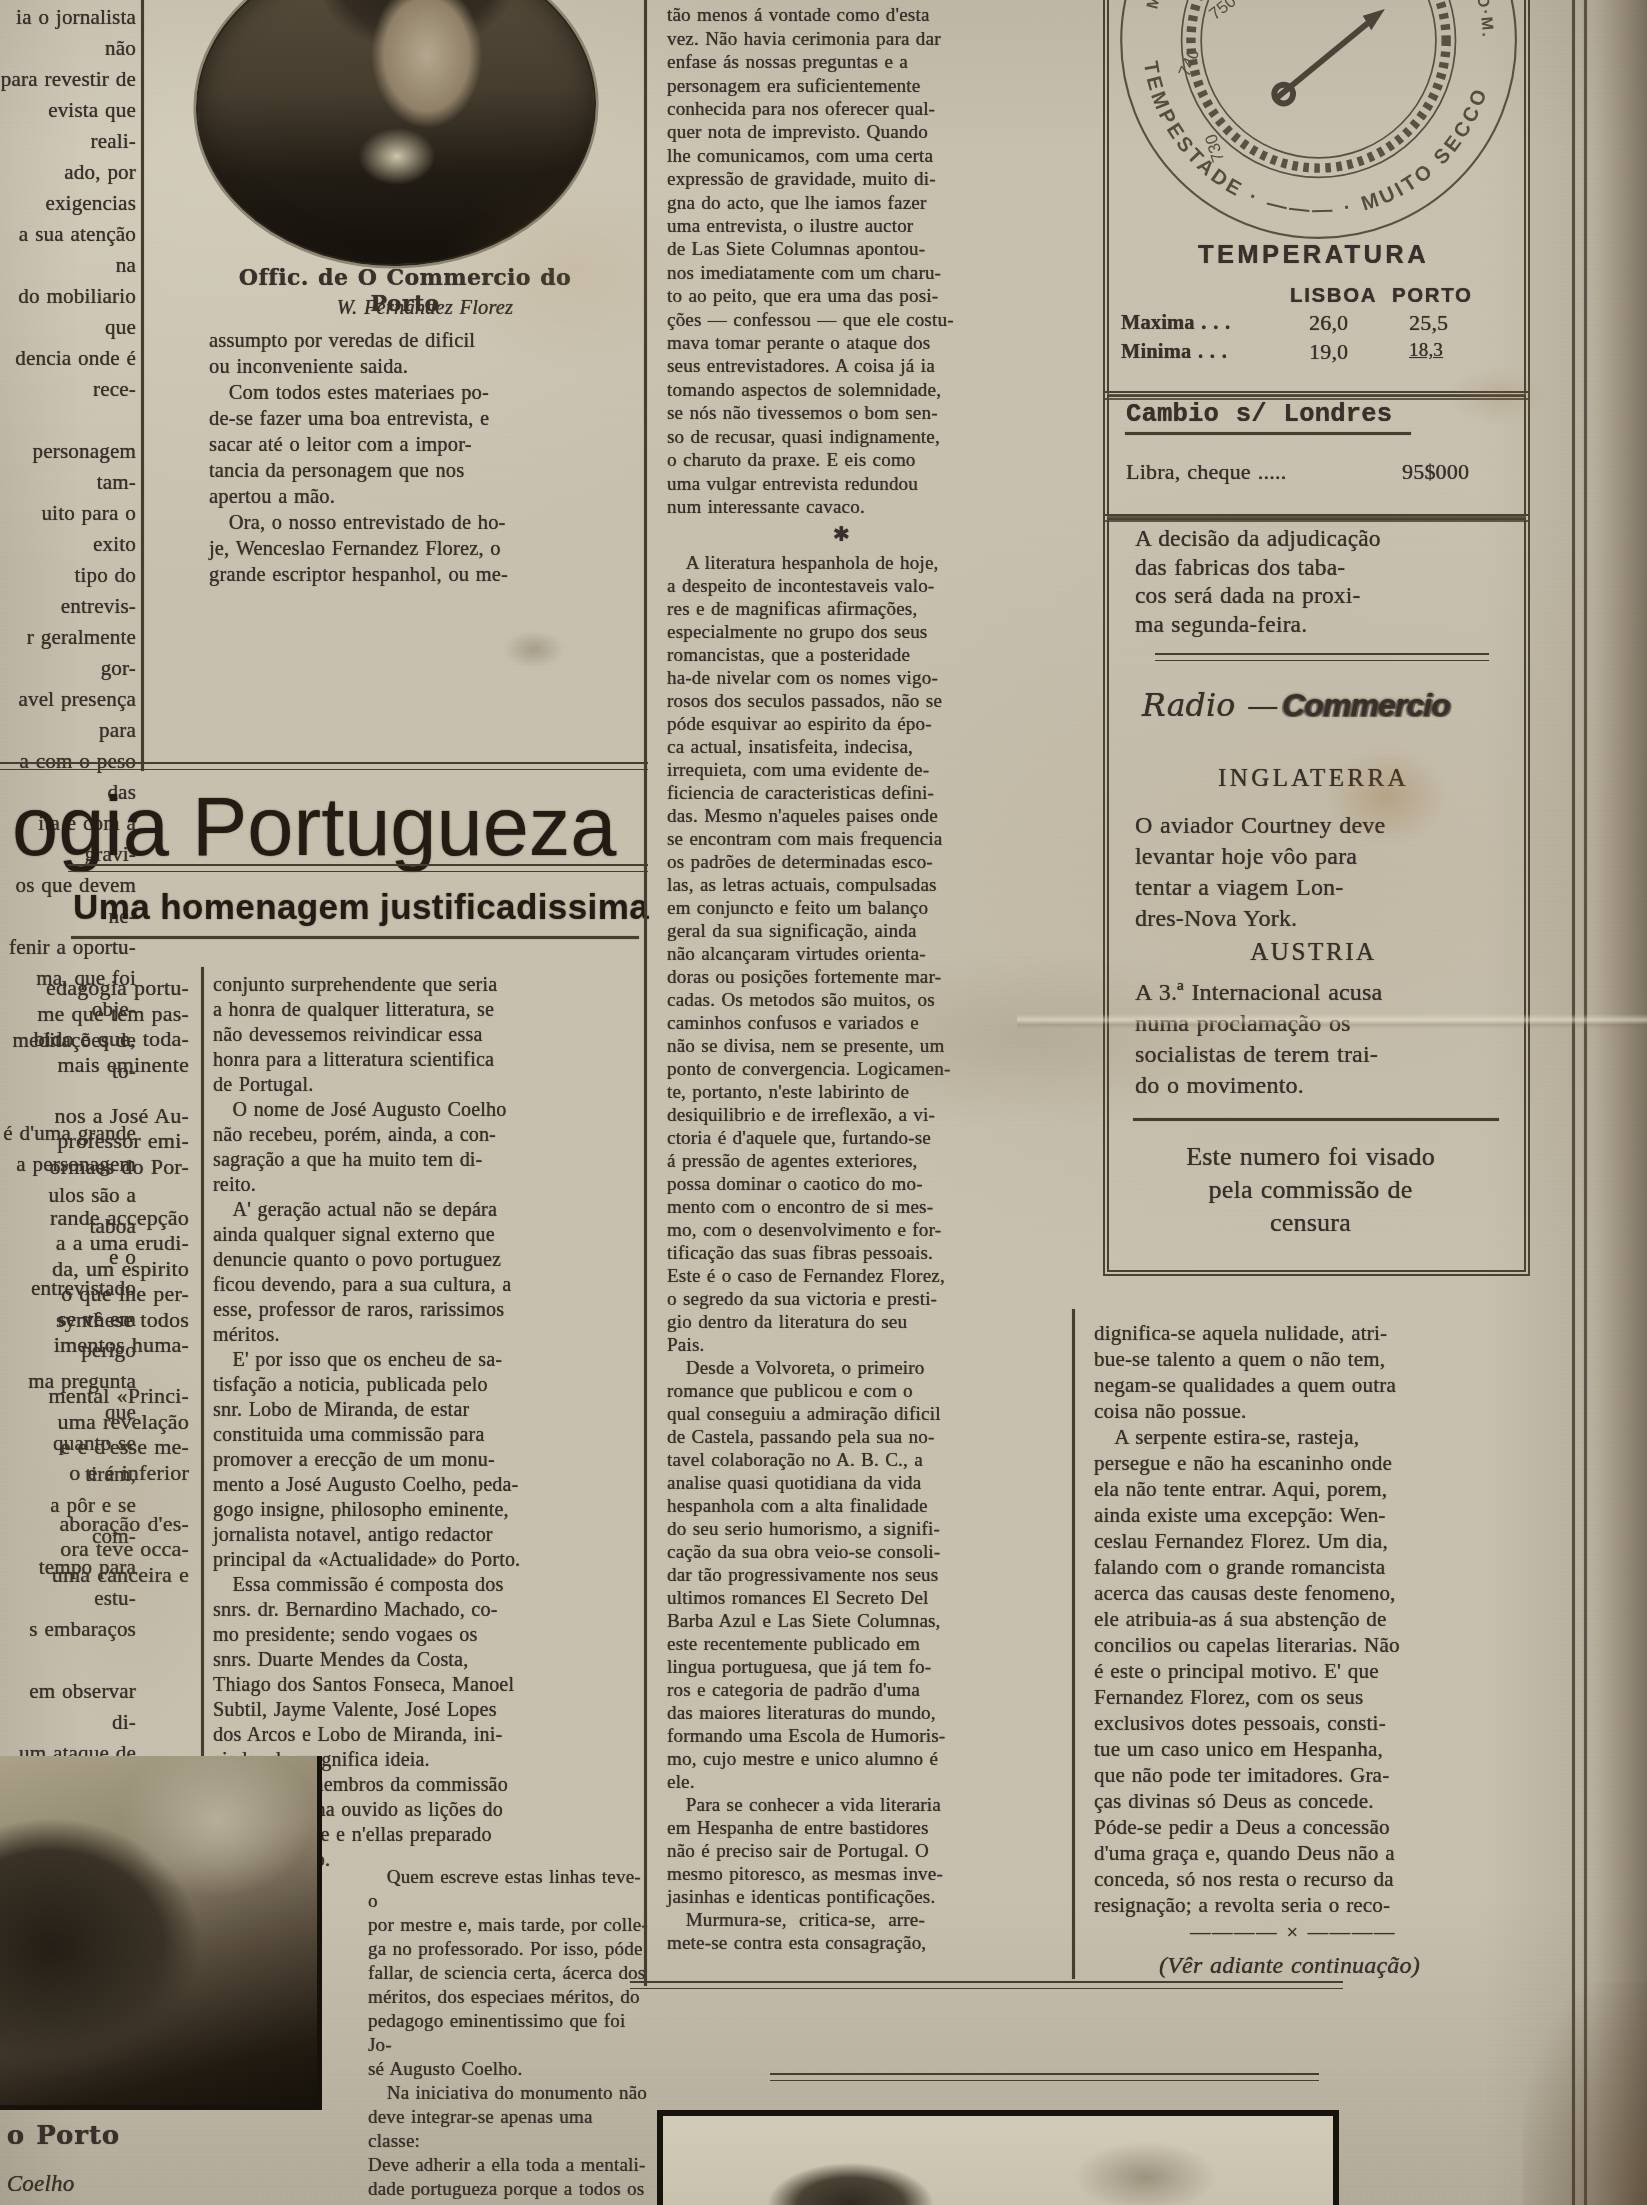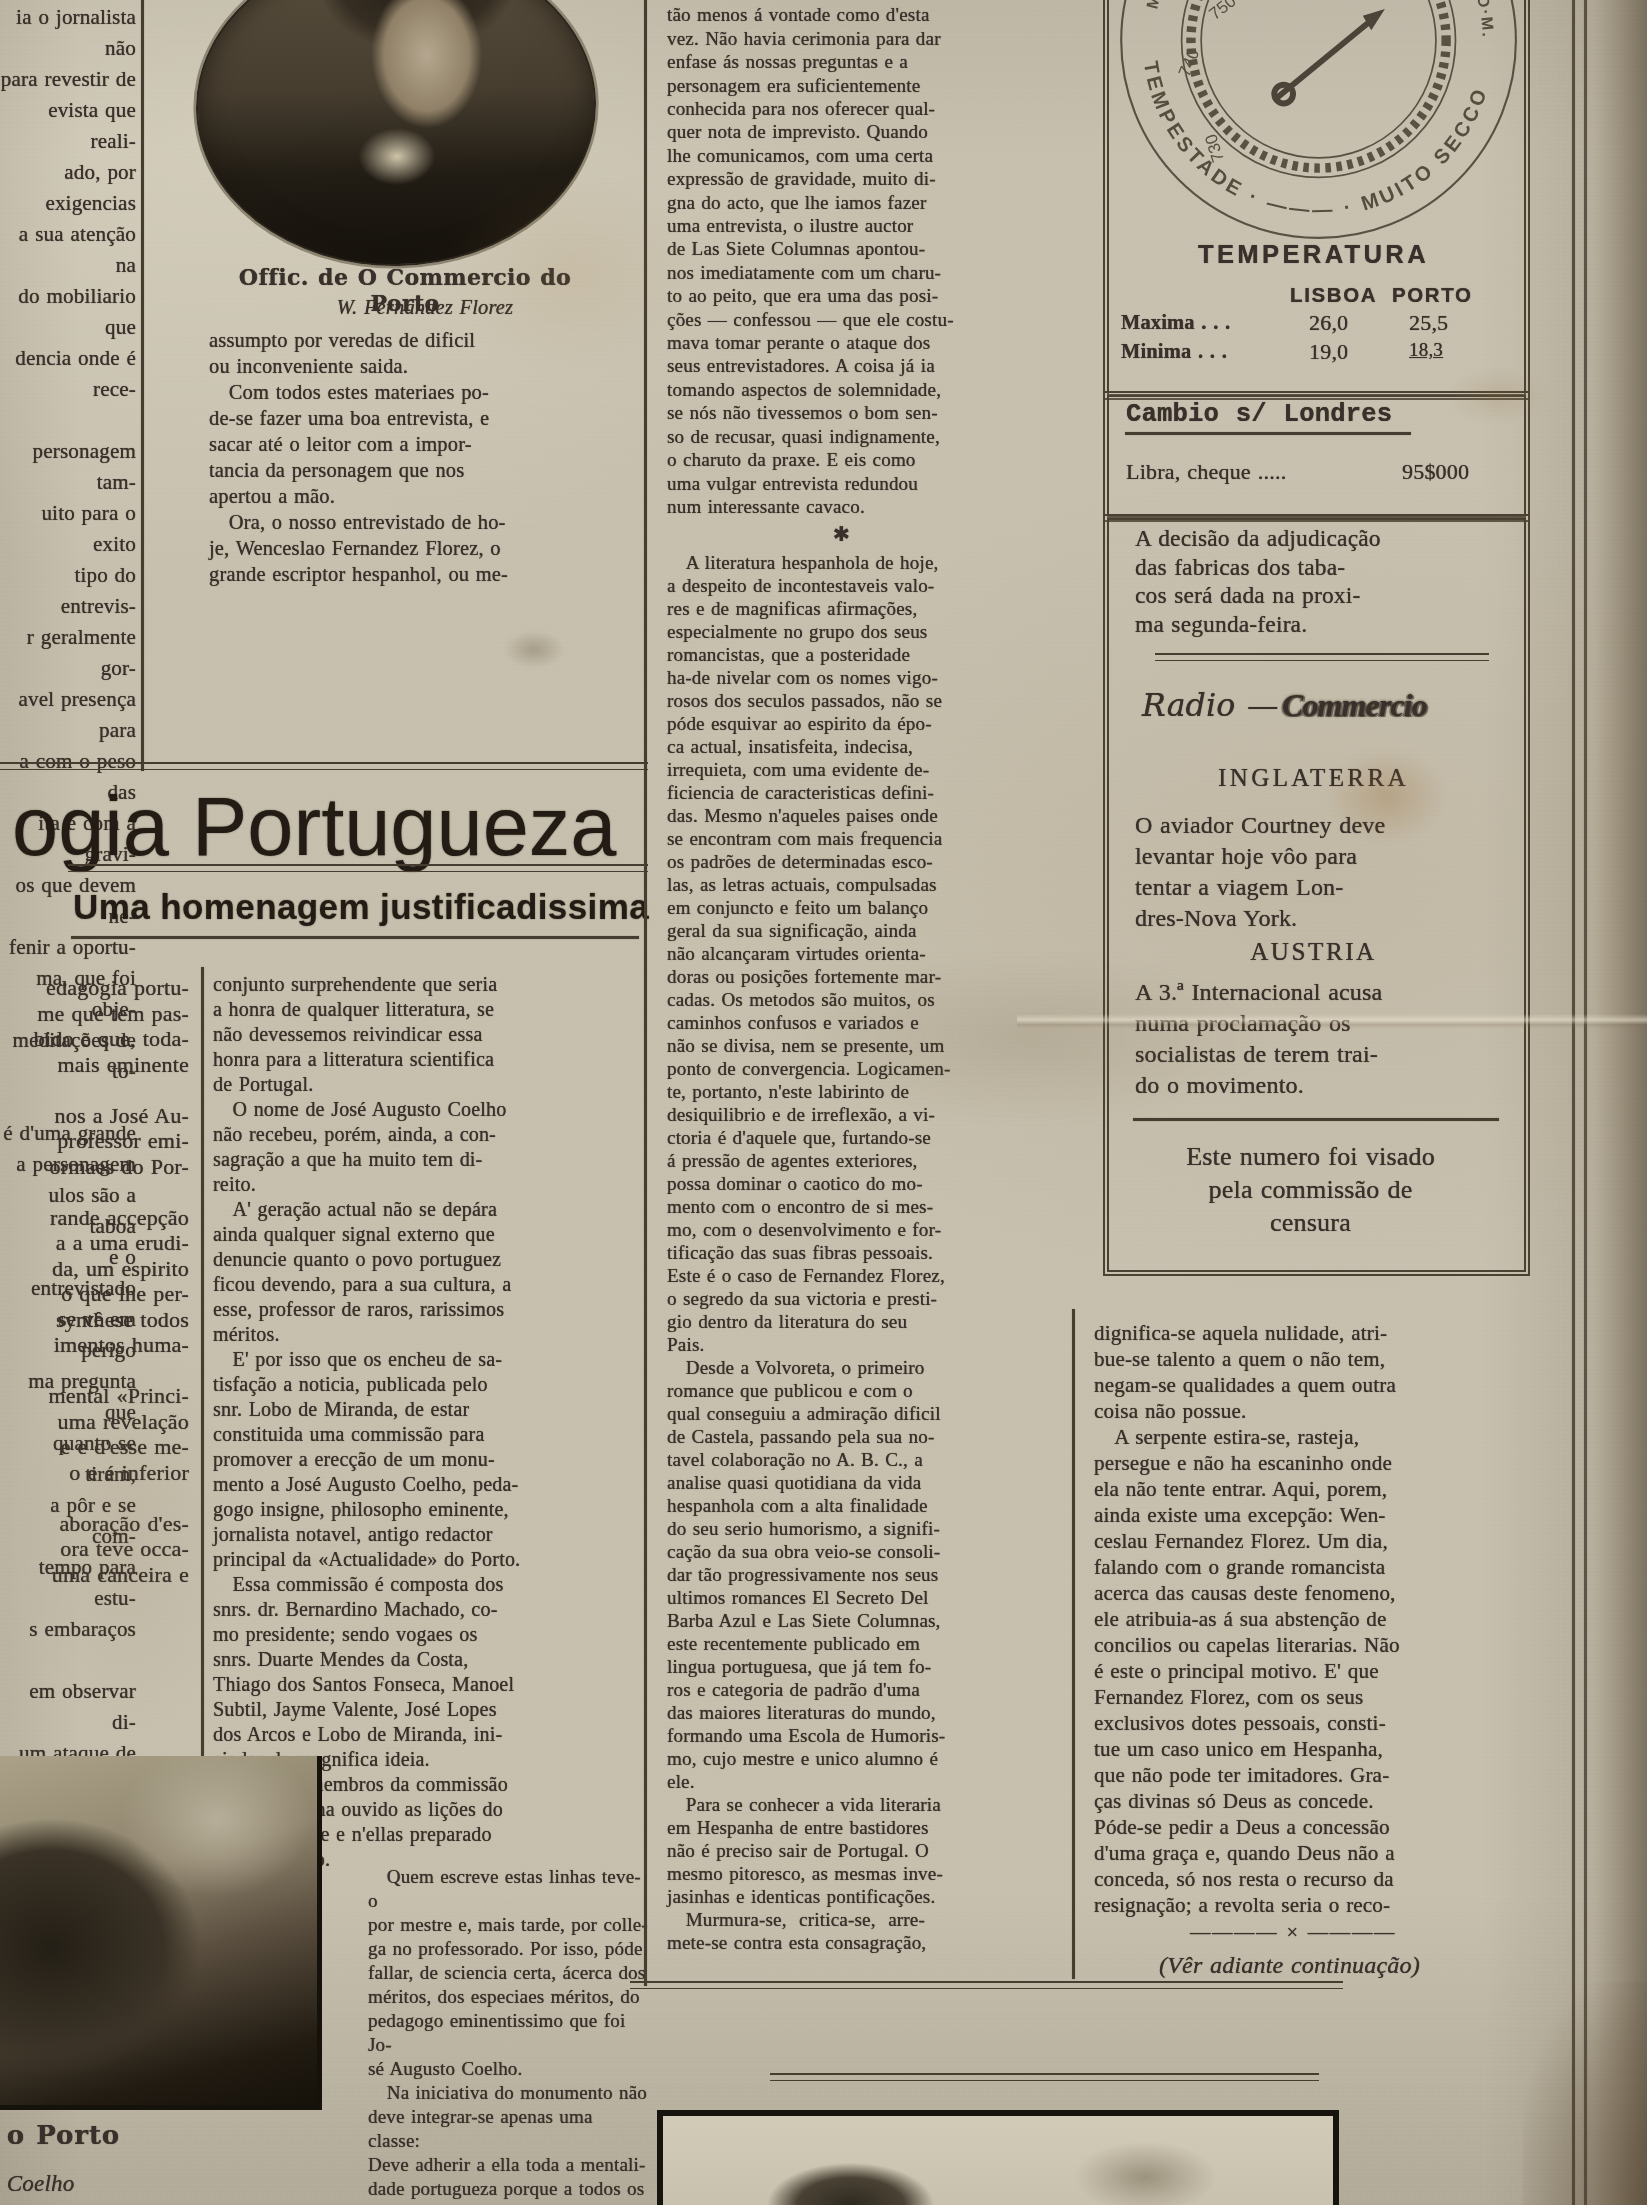--- a/index.html
+++ b/index.html
@@ -323,21 +323,21 @@
   <div class="txt" style="left:1402px;top:459px;font-size:22px;">95$000</div>
 
   <div class="box" style="left:1103px;top:514px;width:415px;height:750px;"></div>
   <div class="txt" style="left:1135px;top:524px;width:374px;font-size:23.4px;line-height:28.5px;">A decisão da adjudicação
 das fabricas dos taba-
 cos será dada na proxi-
 ma segunda-feira.</div>
   <div class="rule-h double" style="left:1155px;top:653px;width:334px;"></div>
   <div style="position:absolute;left:1142px;top:687px;">
     <span class="txt it" style="position:static;font-size:31.5px;font-family:'DejaVu Serif',serif;">Radio —</span>
-    <span class="txt b it" style="position:static;font-size:32px;font-family:Liberation Serif, serif;letter-spacing:-0.9px;
+    <span class="txt b it" style="position:static;font-size:32px;font-family:Liberation Sans, sans-serif;letter-spacing:-0.9px;
                  text-shadow:0 0 2.6px rgba(50,40,30,.9), 1.7px 0.9px 0 rgba(50,40,30,.5), -1.7px 0.9px 0 rgba(50,40,30,.4);">Commercio</span>
   </div>
   <div class="txt c" style="left:1106px;top:764px;width:415px;font-size:25px;letter-spacing:3.4px;">INGLATERRA</div>
   <div class="txt" style="left:1135px;top:810px;width:383px;font-size:24px;line-height:31px;">O aviador Courtney deve
 levantar hoje vôo para
 tentar a viagem Lon-
 dres-Nova York.</div>
   <div class="txt c" style="left:1106px;top:938px;width:415px;font-size:25px;letter-spacing:2.6px;">AUSTRIA</div>
   <div class="txt" style="left:1135px;top:977px;width:383px;font-size:24px;line-height:31px;">A 3.ª Internacional acusa
 numa proclamação os

